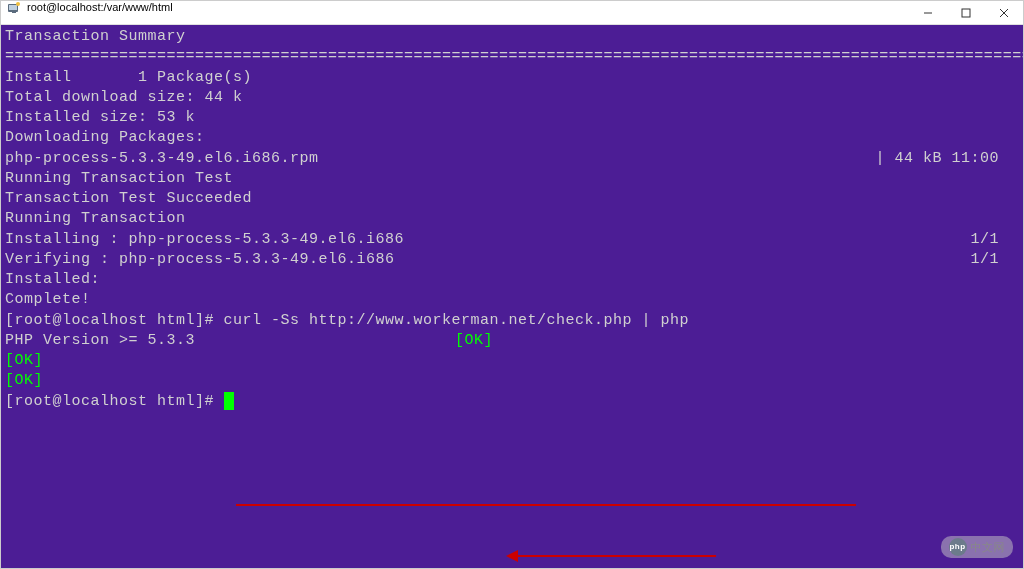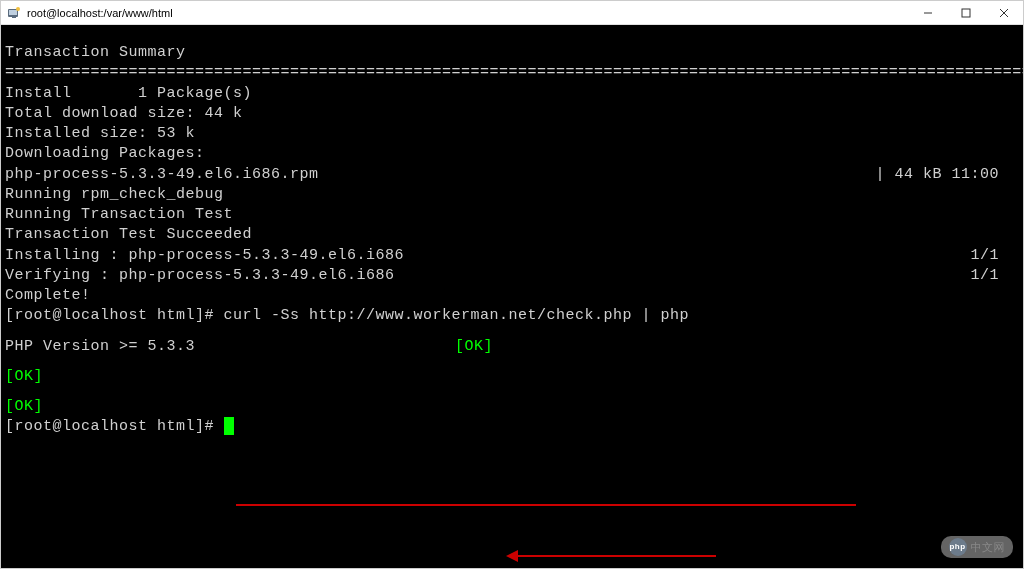--- a/index.html
+++ b/index.html
@@ -14,21 +14,21 @@
       height: 569px;
       background: #ffffff;
       display: flex;
       flex-direction: column;
       border: 1px solid #cccccc;
     }
     .titlebar {
       height: 24px;
       background: #ffffff;
       display: flex;
-      align-items: center;
+      align-items: flex-start;
       padding-left: 6px;
       border-bottom: 1px solid #e0e0e0;
     }
     .titlebar-icon {
       width: 14px;
       height: 14px;
       margin-right: 6px;
       display: flex;
       align-items: center;
       justify-content: center;
@@ -47,35 +47,35 @@
       height: 100%;
       display: flex;
       align-items: center;
       justify-content: center;
       cursor: pointer;
       font-size: 11px;
       color: #333333;
     }
     .terminal {
       flex: 1;
-      background: #000000;
+      background: #4c1d95;
       color: #d0d0d0;
       font-family: 'Courier New', monospace;
       font-size: 15px;
       line-height: 1.35;
-      padding: 18px 4px;
+      padding: 2px 4px;
       overflow: hidden;
       letter-spacing: 0.5px;
       position: relative;
     }
     .line { white-space: pre; }
     .row-split { display: flex; justify-content: center; }
     .row-split .left { flex: 0 0 auto; }
     .row-split .right { margin-left: auto; padding-right: 20px; }
-    .ok-row { display: flex; margin-top: 10px; }
+    .ok-row { display: flex; }
     .ok-label { flex: 0 0 450px; }
     .green { color: #00ff00; text-align: center; }
     .underline-red {
       position: absolute;
       height: 2px;
       background: #cc0000;
     }
     .arrow-red {
       position: absolute;
       height: 2px;
@@ -166,32 +166,33 @@
     <div class="line">================================================================================================================</div>
     <div class="line">Install       1 Package(s)</div>
     <div class="line"></div>
     <div class="line">Total download size: 44 k</div>
     <div class="line">Installed size: 53 k</div>
     <div class="line">Downloading Packages:</div>
     <div class="row-split">
       <span class="left">php-process-5.3.3-49.el6.i686.rpm</span>
       <span class="right">|  44 kB     11:00</span>
     </div>
-    <div class="line">Running rpm_check_debug</div>
     <div class="line">Running Transaction Test</div>
     <div class="line">Transaction Test Succeeded</div>
+    <div class="line">Running Transaction</div>
     <div class="row-split">
       <span class="left">  Installing : php-process-5.3.3-49.el6.i686</span>
       <span class="right">1/1</span>
     </div>
     <div class="row-split">
       <span class="left">  Verifying  : php-process-5.3.3-49.el6.i686</span>
       <span class="right">1/1</span>
     </div>
     <div class="line"></div>
+    <div class="line">Installed:</div>
     <div class="line"></div>
     <div class="line">Complete!</div>
     <div class="line"><span>[root@localhost html]# </span><span>curl -Ss http://www.workerman.net/check.php | php</span></div>
     <div class="ok-row">
       <span class="ok-label">PHP Version &gt;= 5.3.3</span>
       <span class="green">[OK]</span>
     </div>
     <div class="ok-row">
       <span class="green">[OK]</span>
     </div>

